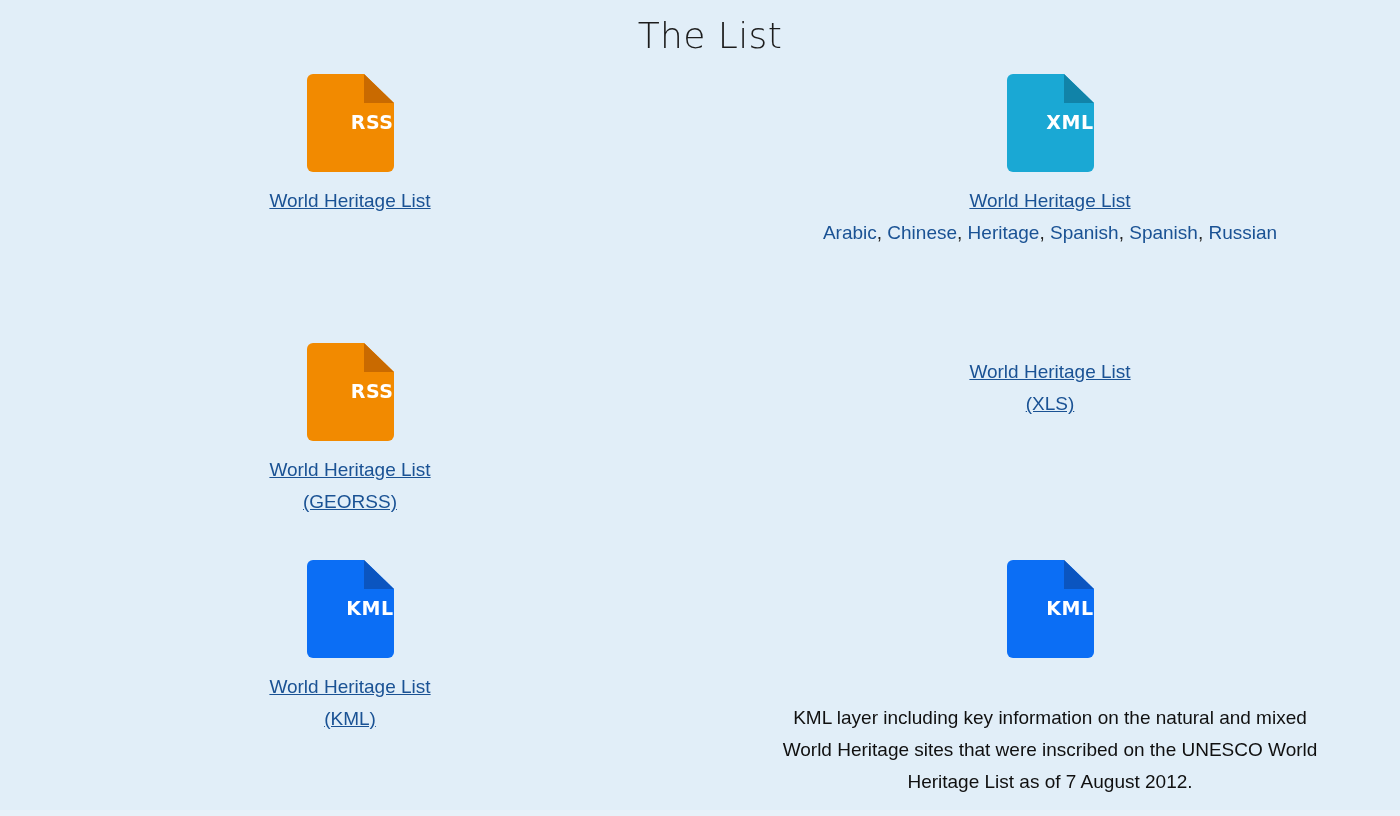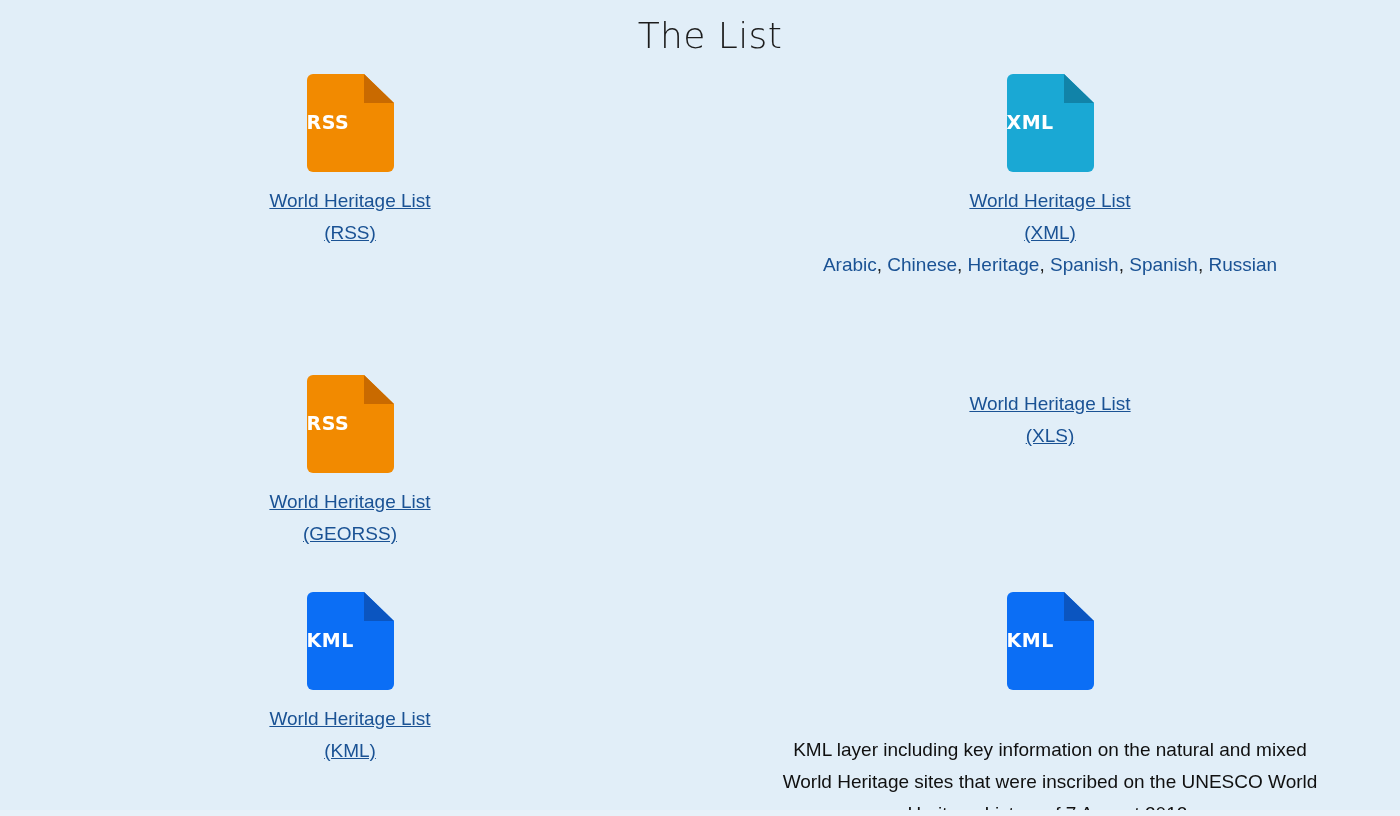--- a/index.html
+++ b/index.html
@@ -66,21 +66,21 @@
   .file-icon svg {
     display: block;
     width: 87px;
     height: 98px;
   }
   .file-icon .ext-label {
     position: absolute;
     left: 0;
     right: 0;
     top: 38px;
-    text-align: left;
+    text-align: right;
     font-family: "DejaVu Sans", sans-serif;
     font-weight: bold;
     font-size: 19px;
     color: #ffffff;
     letter-spacing: 0.5px;
     pointer-events: none;
     line-height: 20px;
   }
 
   .icon-link {
@@ -157,37 +157,35 @@
           <span class="file-icon">
             <svg viewBox="0 0 87 98" xmlns="http://www.w3.org/2000/svg" aria-hidden="true">
               <path d="M6 0 H57 L87 29 V92 A6 6 0 0 1 81 98 H6 A6 6 0 0 1 0 92 V6 A6 6 0 0 1 6 0 Z" fill="#f28a00"></path>
               <path d="M57 0 L87 29 H57 Z" fill="#c96a00"></path>
             </svg>
             <span class="ext-label">RSS</span>
           </span>
         </a>
         <div class="caption">
           <a class="cap-line" href="#">World Heritage List</a>
-          <a class="cap-line" href="#">(RSS)</a>
         </div>
       </div>
 
       <div class="col">
         <a class="icon-link" href="#">
           <span class="file-icon">
             <svg viewBox="0 0 87 98" xmlns="http://www.w3.org/2000/svg" aria-hidden="true">
               <path d="M6 0 H57 L87 29 V92 A6 6 0 0 1 81 98 H6 A6 6 0 0 1 0 92 V6 A6 6 0 0 1 6 0 Z" fill="#1aa8d4"></path>
               <path d="M57 0 L87 29 H57 Z" fill="#1183a8"></path>
             </svg>
             <span class="ext-label">XML</span>
           </span>
         </a>
         <div class="caption">
           <a class="cap-line" href="#">World Heritage List</a>
-          <a class="cap-line" href="#">(XML)</a>
         </div>
         <div class="langs" id="xml-langs"><a href="#">Arabic</a><span class="sep">, </span><a href="#">Chinese</a><span class="sep">, </span><a href="#">Heritage</a><span class="sep">, </span><a href="#">Spanish</a><span class="sep">, </span><a href="#">Spanish</a><span class="sep">, </span><a href="#">Russian</a></div>
       </div>
 
     </div>
 
     <div class="spacer-row-1"></div>
 
     <div class="row">
 

